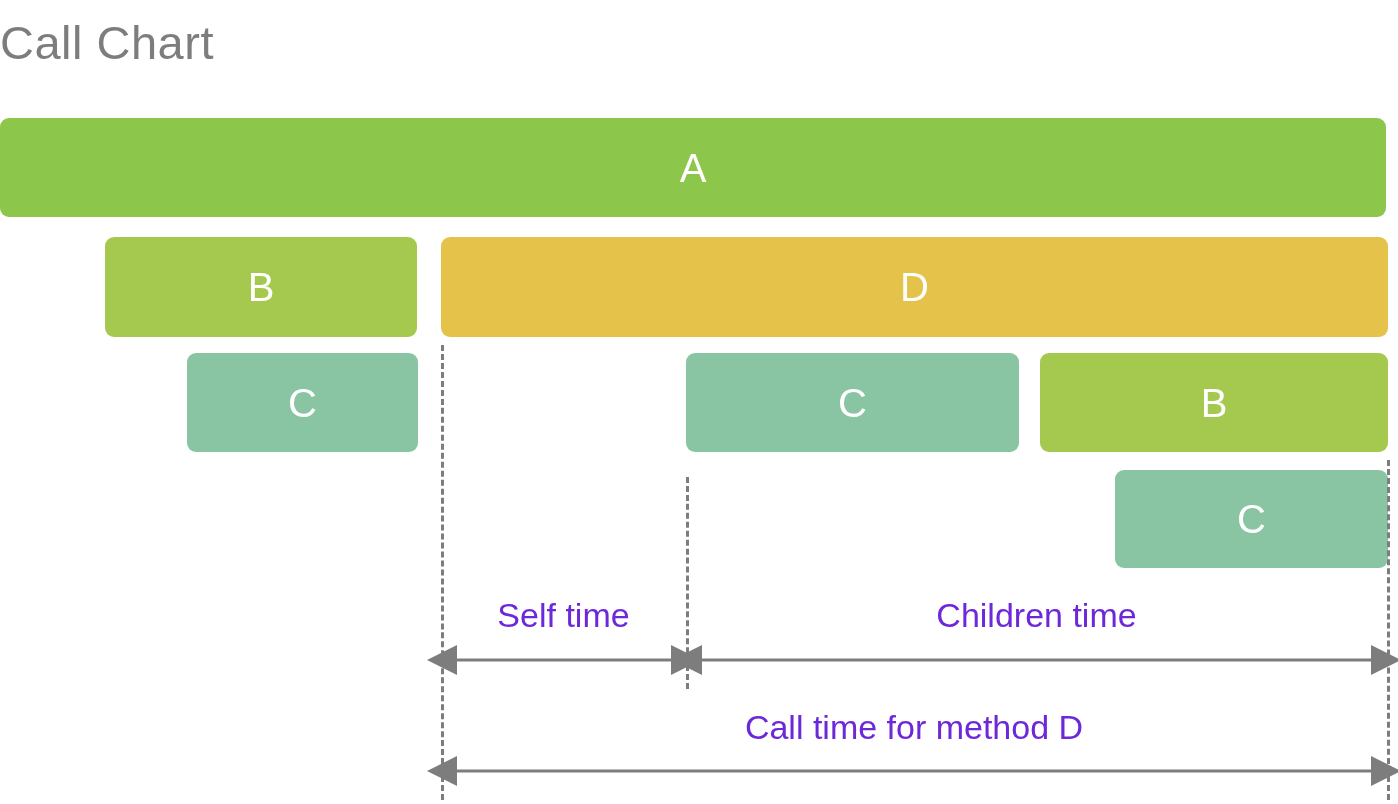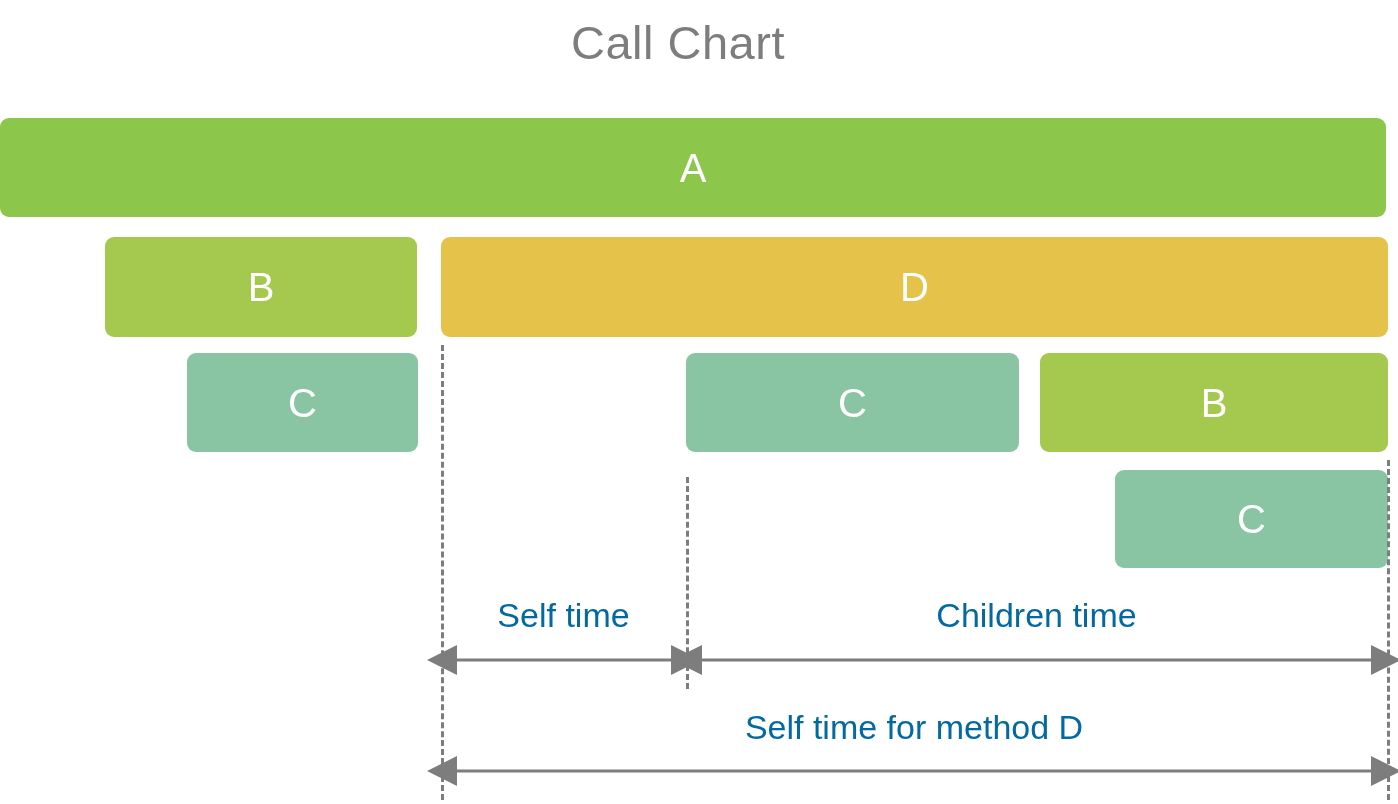--- a/index.html
+++ b/index.html
@@ -15,21 +15,20 @@
     width: 1398px;
     height: 804px;
     background: #ffffff;
     overflow: hidden;
   }
   #chart-title {
     position: absolute;
     left: 0;
     top: 12px;
     width: 1356px;
-    text-align: center;
     font-size: 47px;
     font-weight: 400;
     color: #7d7d7d;
     letter-spacing: 0.5px;
     line-height: 62px;
   }
   .bar {
     position: absolute;
     border-radius: 9px;
     display: flex;
@@ -45,21 +44,21 @@
     user-select: none;
   }
   .dashed-line {
     position: absolute;
     width: 0;
     border-left: 3px dashed #7d7d7d;
     box-sizing: border-box;
   }
   .annot-label {
     position: absolute;
-    color: #0369a1;
+    color: #6d28d9;
     font-size: 34px;
     font-weight: 400;
     text-align: center;
     line-height: 42px;
     white-space: nowrap;
     user-select: none;
   }
   .arrow-svg {
     position: absolute;
     overflow: visible;
@@ -127,21 +126,21 @@
       <marker id="ah-left-2" markerWidth="12" markerHeight="12" refX="10" refY="5" orient="auto" markerUnits="strokeWidth">
         <path d="M10,0 L10,10 L0,5 z" fill="#7d7d7d"></path>
       </marker>
       <marker id="ah-right-2" markerWidth="12" markerHeight="12" refX="0" refY="5" orient="auto" markerUnits="strokeWidth">
         <path d="M0,0 L0,10 L10,5 z" fill="#7d7d7d"></path>
       </marker>
     </defs>
     <line x1="16" y1="15" x2="685" y2="15" stroke="#7d7d7d" stroke-width="3" marker-start="url(#ah-left-2)" marker-end="url(#ah-right-2)"></line>
   </svg>
 
-  <div class="annot-label" style="left:441px; top:706px; width:946px;">Self time for method D</div>
+  <div class="annot-label" style="left:441px; top:706px; width:946px;">Call time for method D</div>
 
   <svg class="arrow-svg" style="left:441px; top:756px;" width="946" height="30" viewBox="0 0 946 30">
     <defs>
       <marker id="ah-left-3" markerWidth="12" markerHeight="12" refX="10" refY="5" orient="auto" markerUnits="strokeWidth">
         <path d="M10,0 L10,10 L0,5 z" fill="#7d7d7d"></path>
       </marker>
       <marker id="ah-right-3" markerWidth="12" markerHeight="12" refX="0" refY="5" orient="auto" markerUnits="strokeWidth">
         <path d="M0,0 L0,10 L10,5 z" fill="#7d7d7d"></path>
       </marker>
     </defs>

